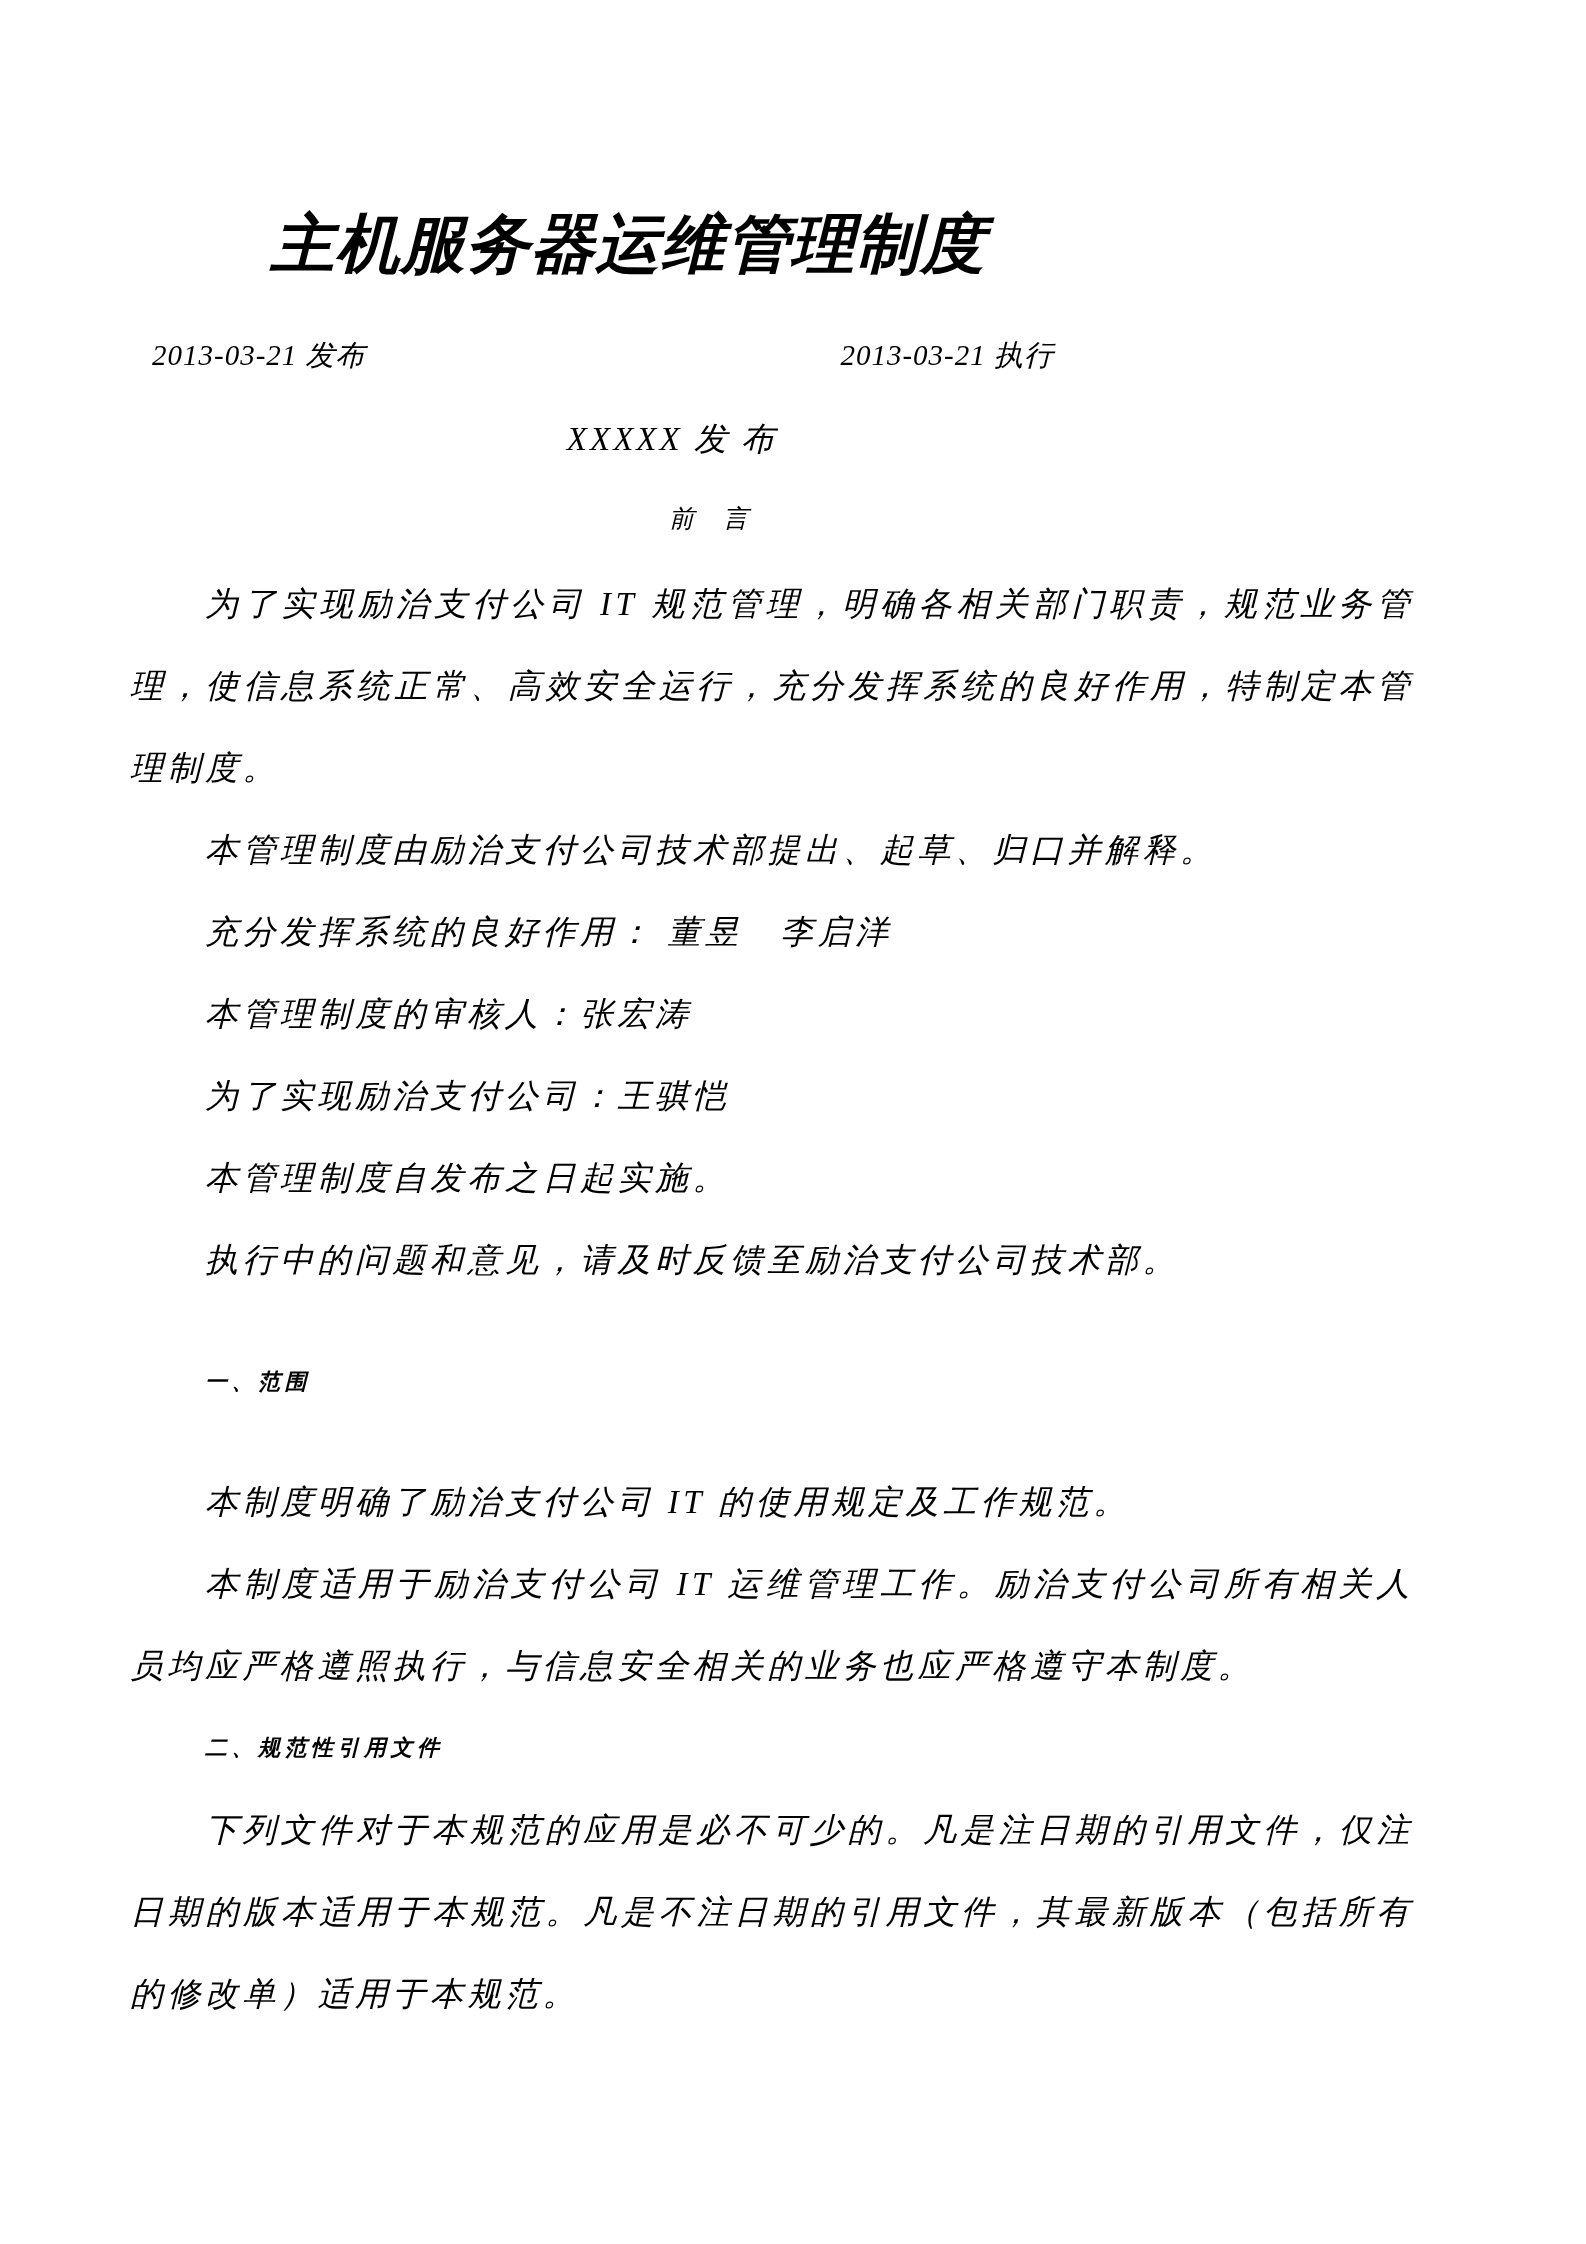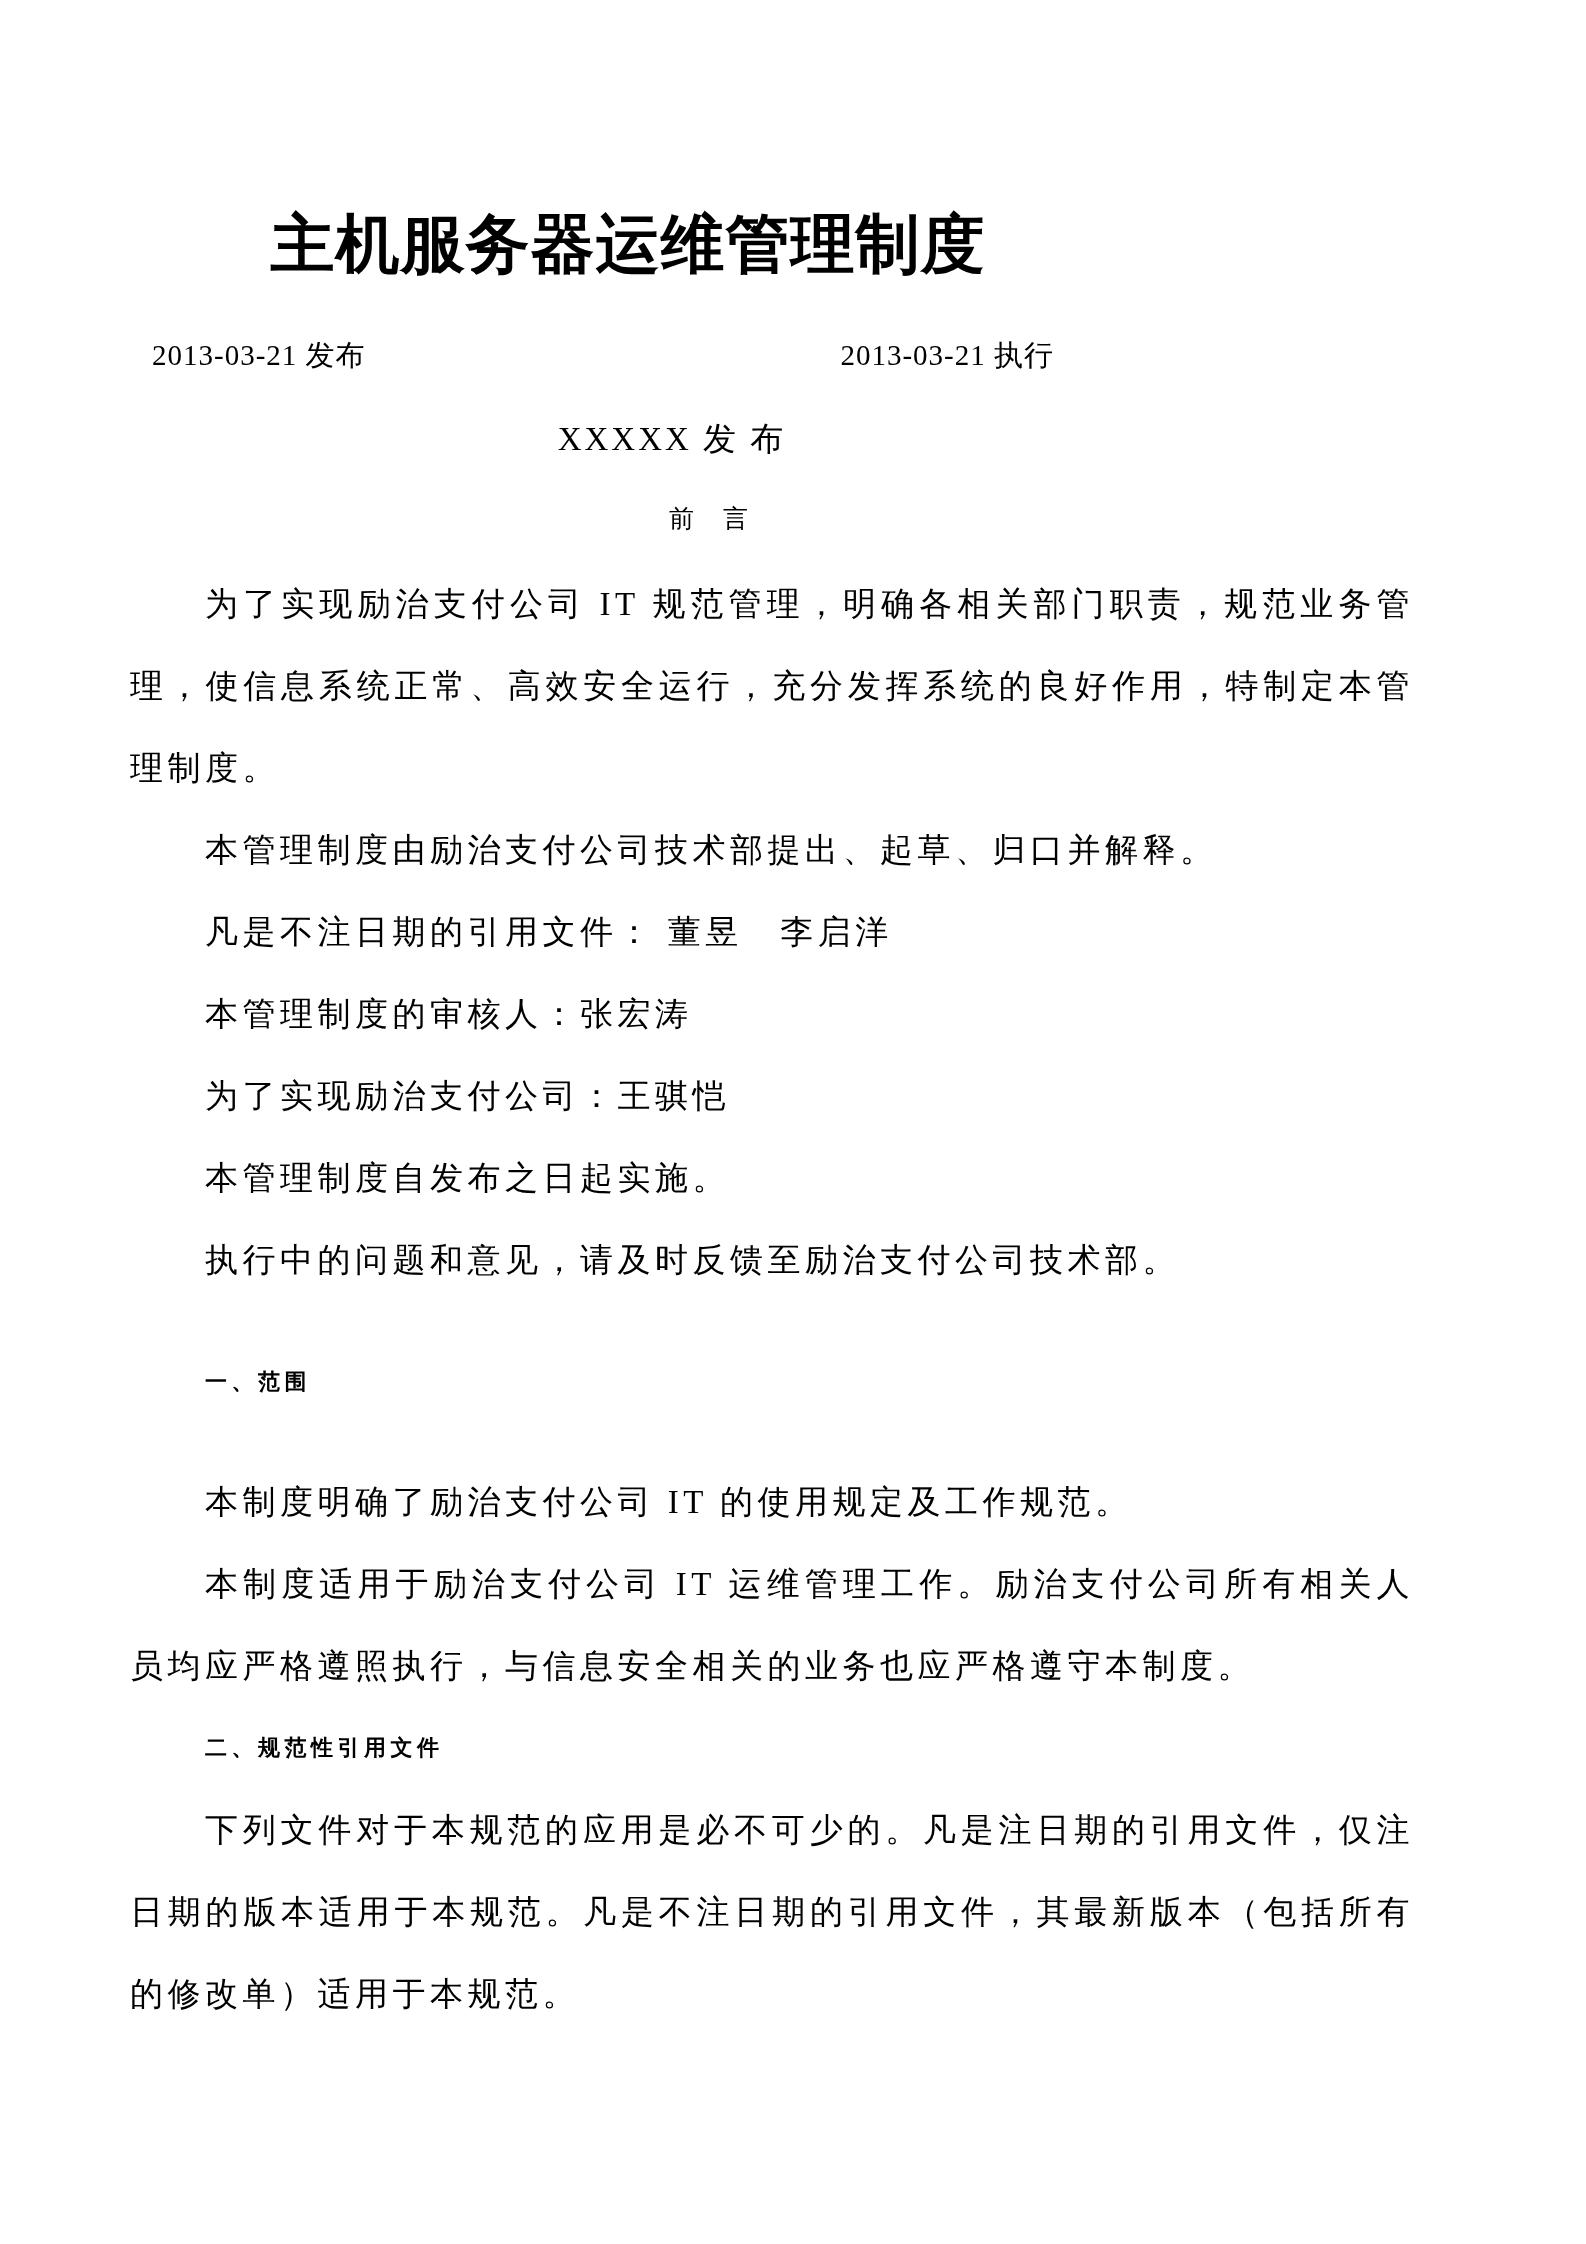--- a/index.html
+++ b/index.html
@@ -10,20 +10,21 @@
   .page {
     position: relative;
     width: 1586px;
     height: 2244px;
     box-sizing: border-box;
     background: #ffffff;
     color: #000000;
     font-family: "Liberation Serif", "DejaVu Serif", serif;
     padding: 205px 172px 0 130px;
     overflow: hidden;
+    font-style: italic;
   }
   .title {
     margin: 0 288px 0 0;
     text-align: center;
     font-size: 64px;
     font-weight: 700;
     line-height: 80px;
     letter-spacing: 1px;
     white-space: nowrap;
   }
@@ -92,21 +93,21 @@
   <div class="publisher">XXXXX 发 布</div>
 
   <div class="preface-heading">前　言</div>
 
   <div class="body">
 
     <p class="para">为了实现励治支付公司 IT 规范管理，明确各相关部门职责，规范业务管理，使信息系统正常、高效安全运行，充分发挥系统的良好作用，特制定本管理制度。</p>
 
     <p class="para">本管理制度由励治支付公司技术部提出、起草、归口并解释。</p>
 
-    <p class="para">凡是不注日期的引用文件： 董昱　李启洋</p>
+    <p class="para">充分发挥系统的良好作用： 董昱　李启洋</p>
 
     <p class="para">本管理制度的审核人：张宏涛</p>
 
     <p class="para">为了实现励治支付公司：王骐恺</p>
 
     <p class="para">本管理制度自发布之日起实施。</p>
 
     <p class="para">执行中的问题和意见，请及时反馈至励治支付公司技术部。</p>
 
     <h2 class="section-heading">一、范围</h2>

